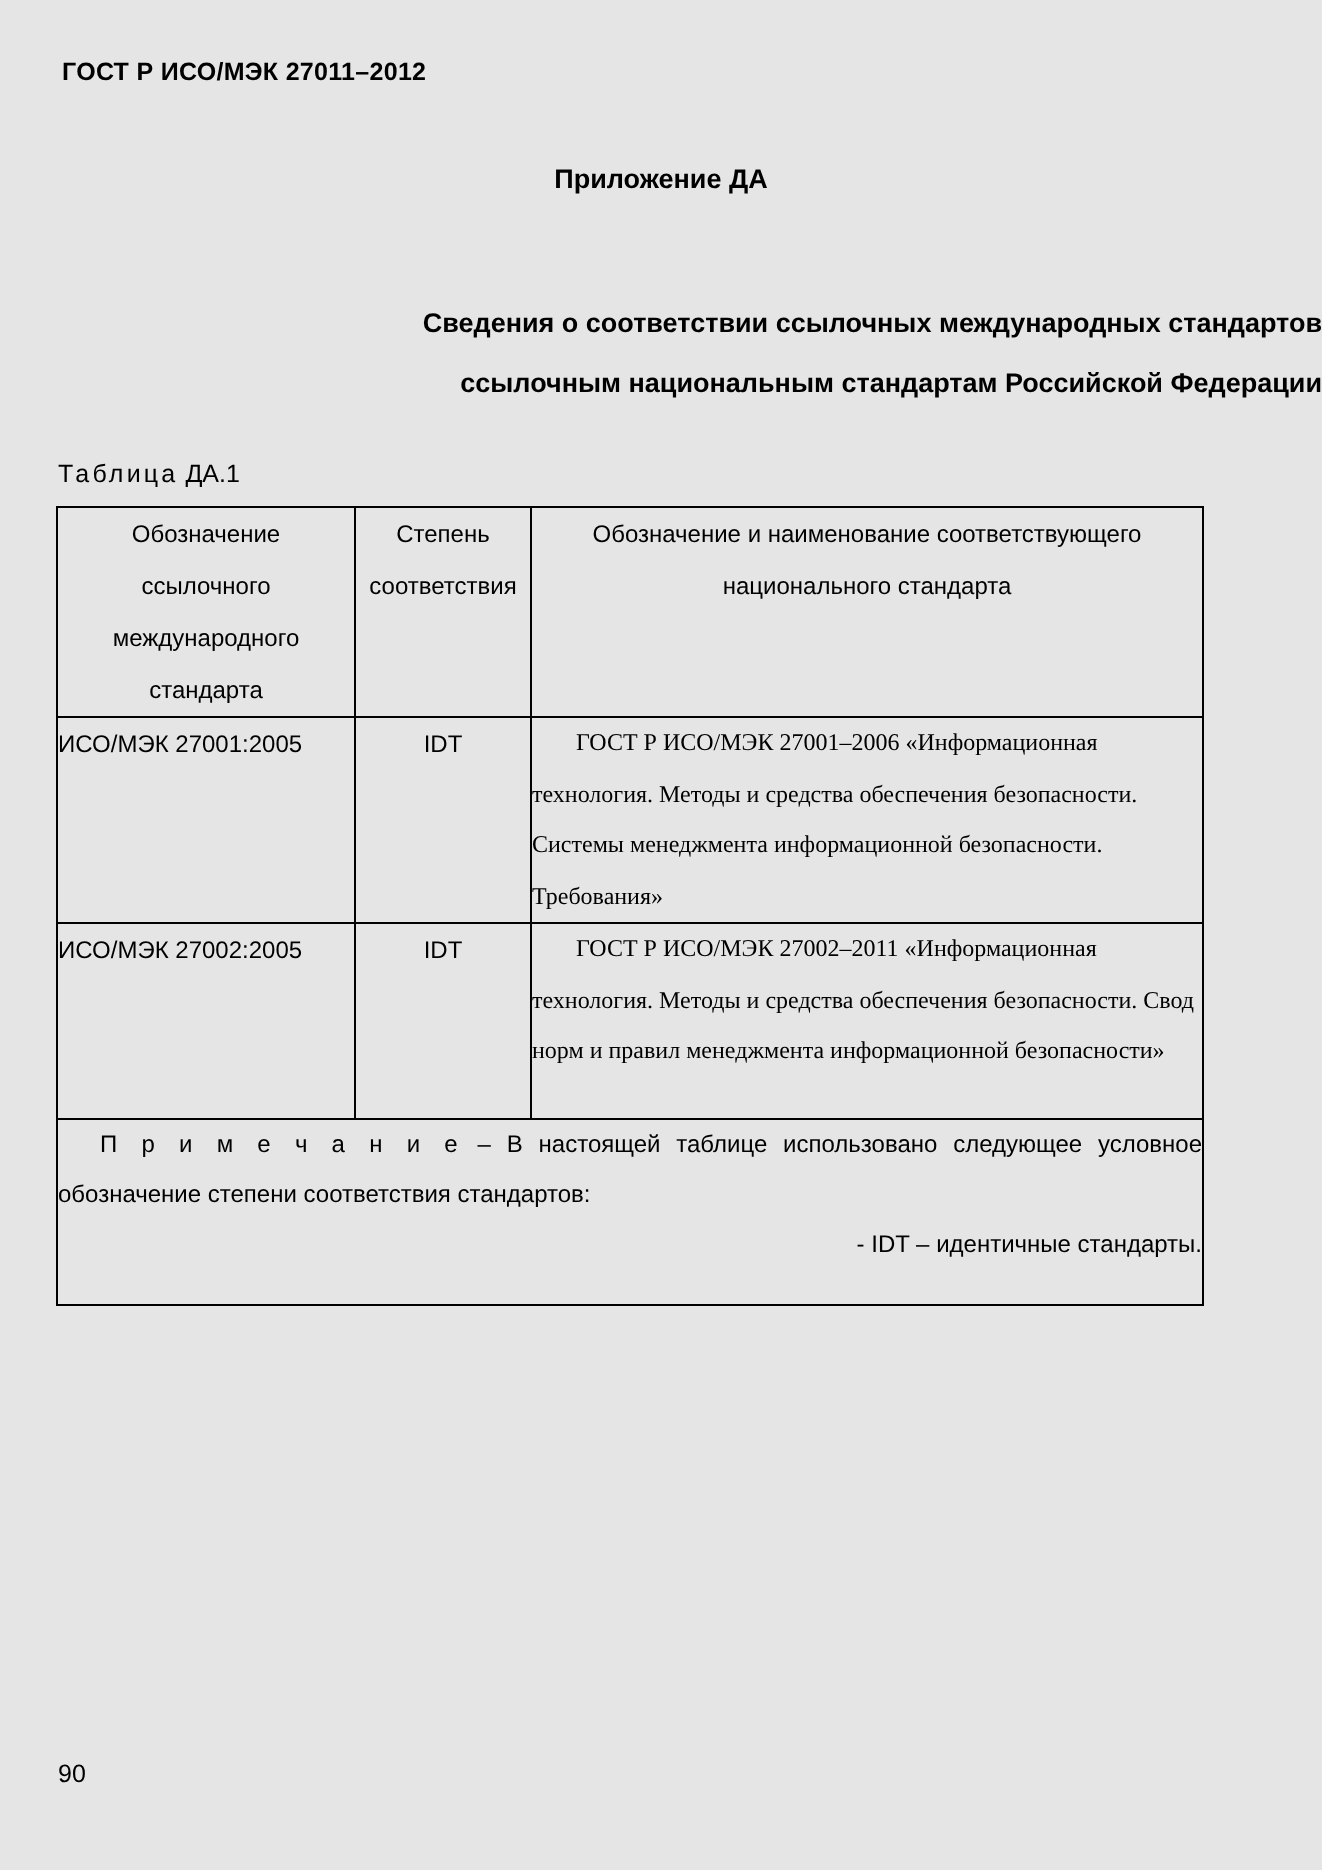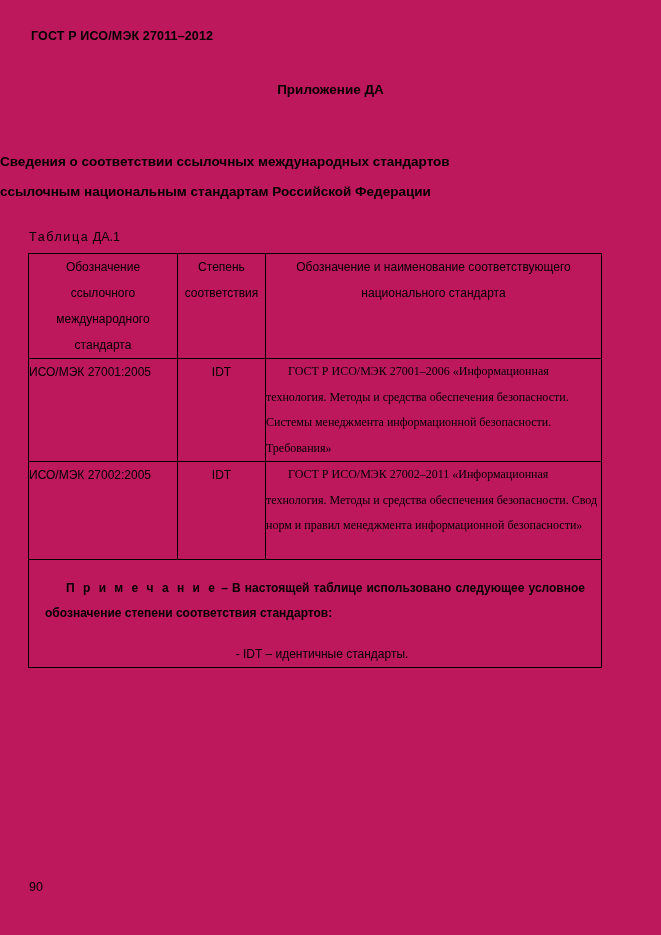--- a/index.html
+++ b/index.html
@@ -12,21 +12,21 @@
     font-family: "Liberation Sans", sans-serif;
     color: #000000;
     -webkit-font-smoothing: antialiased;
   }
 
   .page {
     position: relative;
     width: 661px;
     height: 935px;
     margin: 0 auto;
-    background: #be185d;
+    background: #e5e5e5;
     overflow: hidden;
     box-sizing: border-box;
   }
 
   
   .doc-header {
     position: absolute;
     left: 31px;
     top: 29px;
     font-size: 12.5px;
@@ -55,21 +55,21 @@
     font-weight: bold;
     line-height: 17px;
     margin-top: 13px;
   }
 
   .annex-heading {
     position: absolute;
     left: 0;
     top: 147px;
     width: 661px;
-    text-align: left;
+    text-align: right;
     font-size: 13.5px;
     font-weight: bold;
     line-height: 30px;
   }
 
   
   .table-caption {
     position: absolute;
     left: 29px;
     top: 230px;
@@ -149,35 +149,34 @@
   
   .note-cell {
     padding: 14px 9px 12px 9px;
   }
 
   .note-p {
     font-size: 12px;
     line-height: 25px;
     text-align: justify;
     text-justify: inter-word;
-    margin: 16px;
+    margin: 0;
     text-indent: 21px;
-    font-weight: bold;
   }
 
   .note-lead {
     letter-spacing: 2.1px;
   }
 
   .note-item {
     font-size: 12px;
     line-height: 25px;
     margin: 0;
     text-indent: 14px;
-    text-align: center;
+    text-align: right;
   }
 
   .note-row td { height: 92px; }
 
   
   .page-number {
     position: absolute;
     left: 29px;
     top: 880px;
     font-size: 12.5px;

